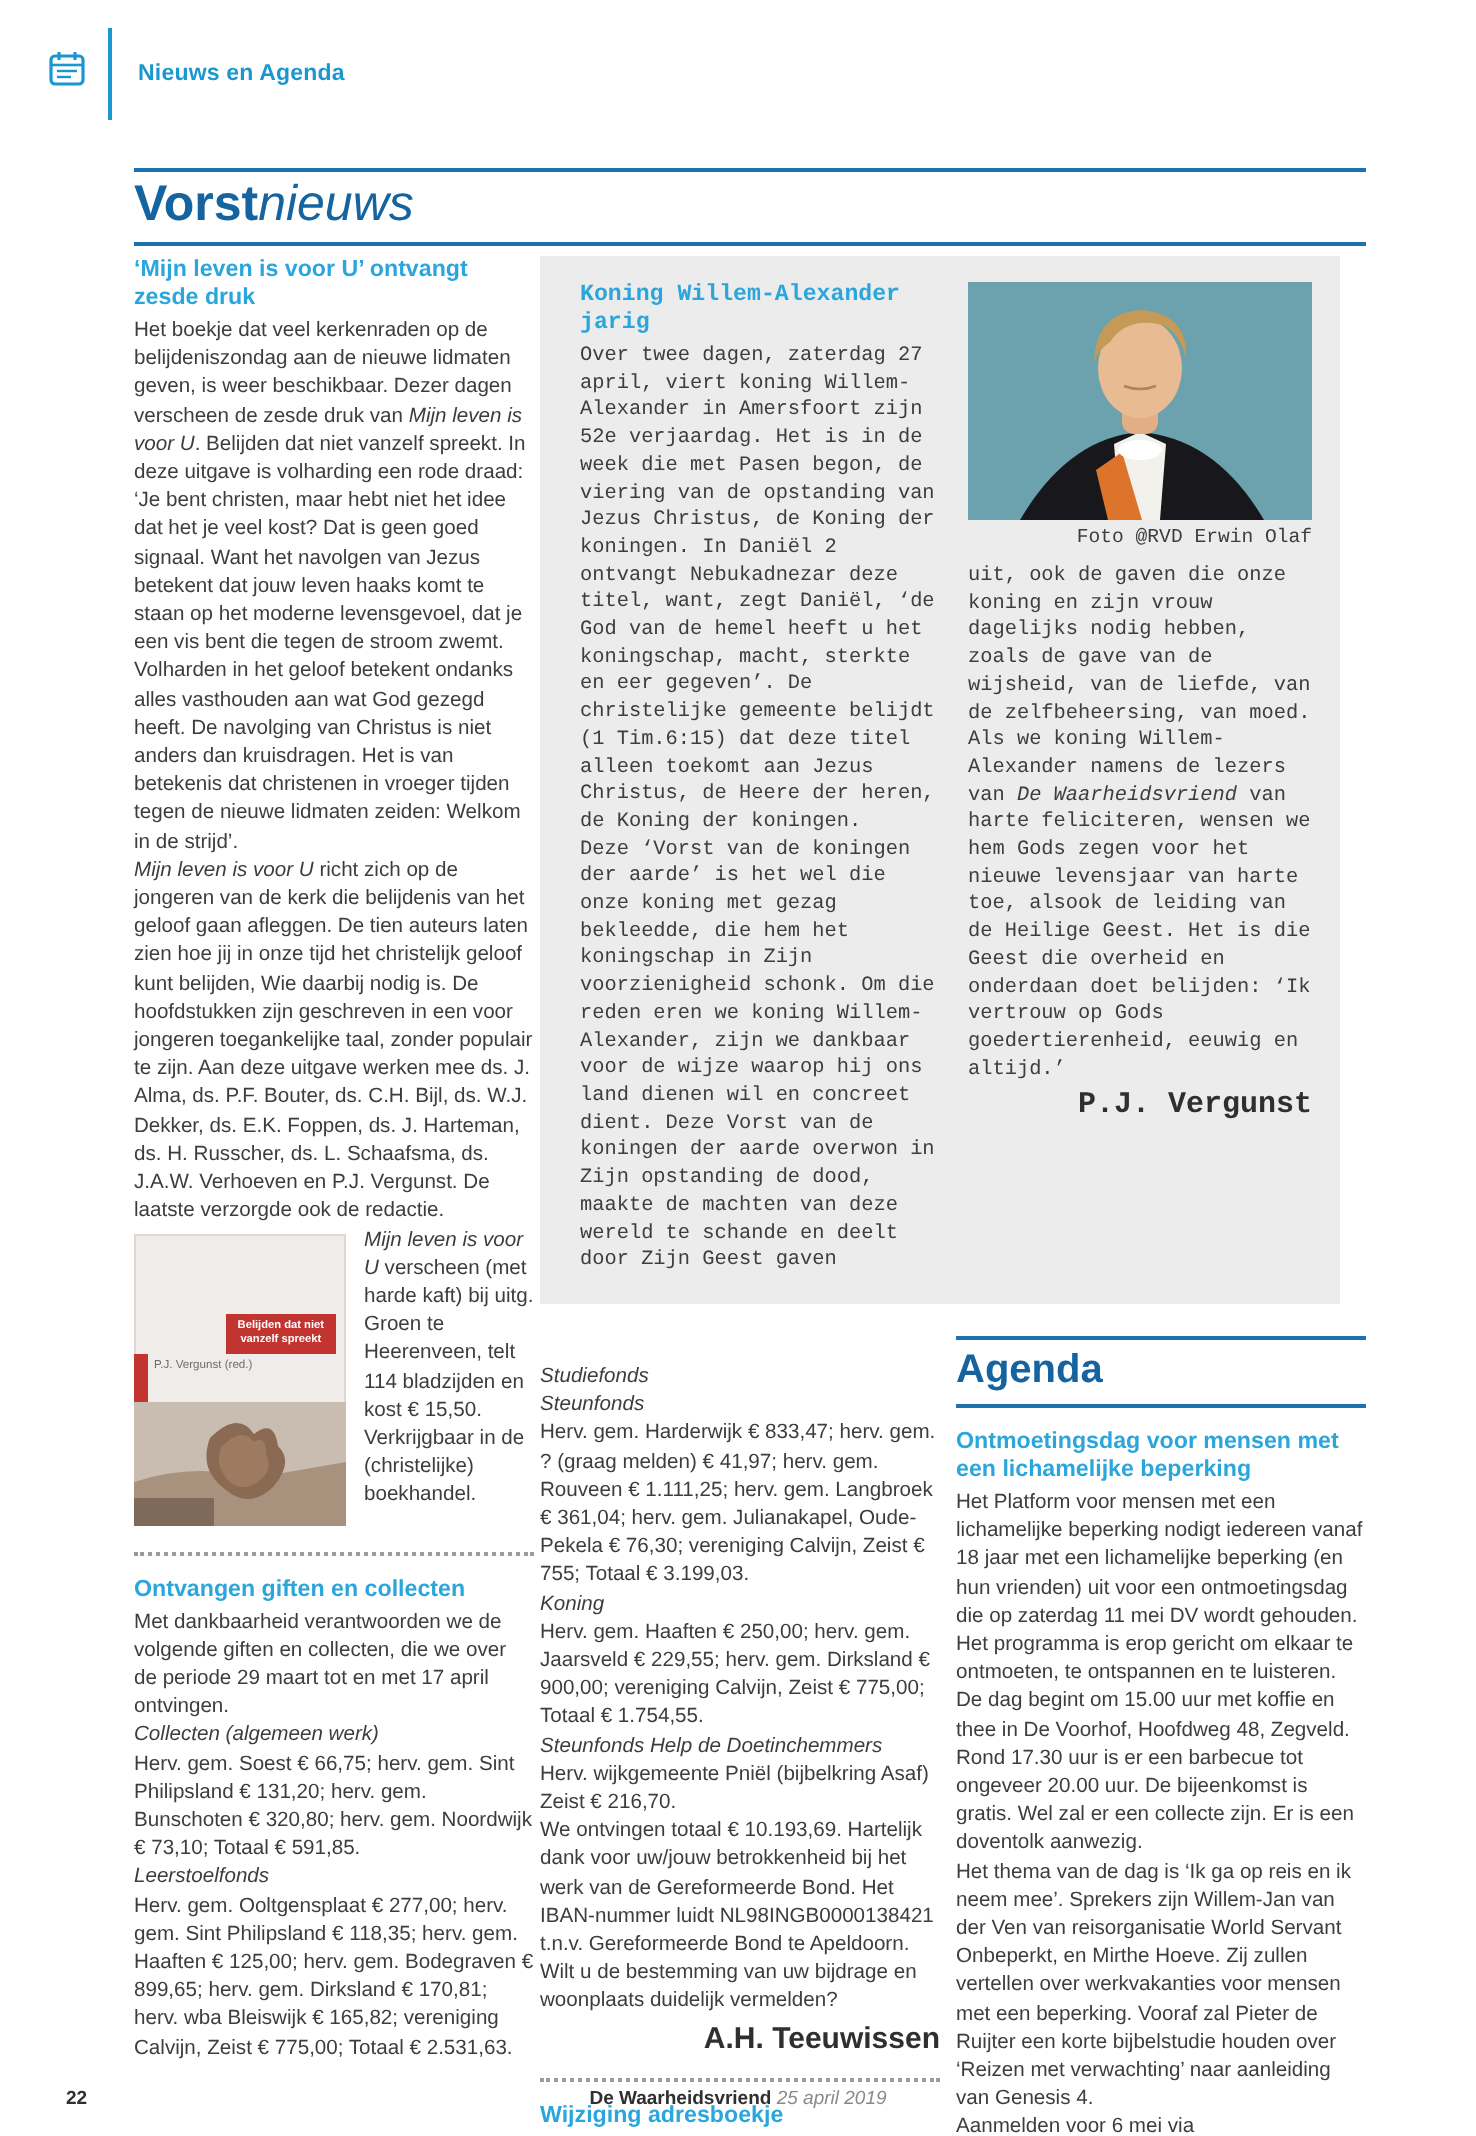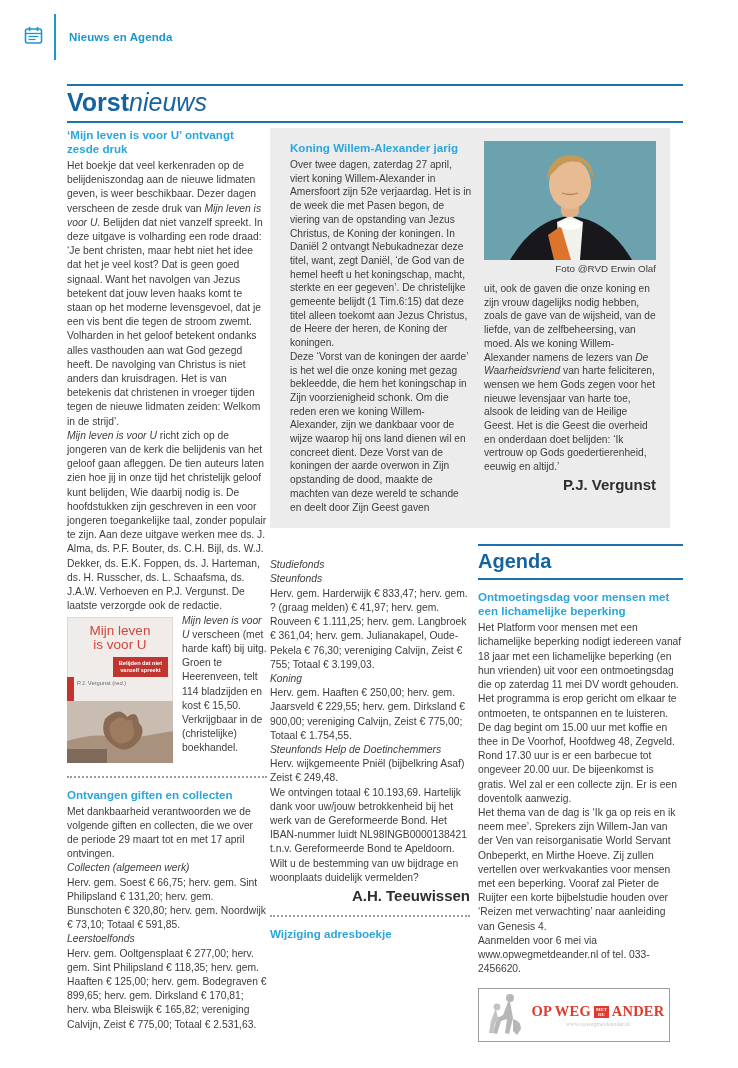--- a/index.html
+++ b/index.html
@@ -27,21 +27,21 @@
   .signature { text-align:right; font-weight:bold; font-size:15px; margin-top:2px; color:#2f2f2f; }
   .dotted { border-top:2px dotted #9a9a9a; margin:11px 0 10px 0; }
   
   .bookwrap { float:left; width:106px; height:146px; margin:3px 9px 2px 0; position:relative; background:#efece9; overflow:hidden; box-shadow:0 0 0 1px #ddd8d3 inset; }
   .booktitle { color:#d0453d; text-align:center; font-size:13.5px; line-height:14px; padding-top:7px; font-weight:500; }
   .bookribbon { position:absolute; right:5px; top:40px; background:#c23430; color:#fff; font-size:5.6px; line-height:7px; font-weight:bold; text-align:center; padding:3px 6px; }
   .bookauthor { position:absolute; left:10px; top:63px; color:#6d6d6d; font-size:5.8px; line-height:7px; }
   .bookspine { position:absolute; left:0; top:60px; width:7px; height:24px; background:#c23430; }
   .bookhands { position:absolute; left:0; bottom:0; width:106px; height:62px; }
   
-  .graybox { background:#ececec; width:400px; display:flex; padding:13px 14px 14px 20px; }
+  .graybox { background:#ececec; width:400px; display:flex; padding:13px 14px 14px 20px;font-family:Liberation Mono, monospace; }
   .graybox .colA { width:182px; margin-right:12px; }
   .graybox .colA p { font-size:10.2px; line-height:13.7px; }
   .graybox .colB { width:172px; }
   .graybox .colB p { font-size:10.2px; line-height:13.7px; }
   .kingphoto { width:172px; height:119px; display:block; }
   .photocaption { text-align:right; font-size:9.8px; color:#3d3d3d; margin:3px 0 8px 0; }
   
   .lower { display:flex; }
   .col2b { width:200px; margin-right:8px; margin-top:30px; }
   .col3b { width:205px; margin-top:16px; }
@@ -91,24 +91,20 @@
   </div>
 
   <div class="main">
 
     <div class="col1">
       <div class="cyanhead">‘Mijn leven is voor U’ ontvangt zesde druk</div>
       <p><span>Het boekje dat veel kerkenraden op de belijdeniszondag aan de nieuwe lidmaten geven, is weer beschikbaar. Dezer dagen verscheen de zesde druk van </span><em>Mijn leven is voor U</em><span>. Belijden dat niet vanzelf spreekt. In deze uitgave is volharding een rode draad: ‘Je bent christen, maar hebt niet het idee dat het je veel kost? Dat is geen goed signaal. Want het navolgen van Jezus betekent dat jouw leven haaks komt te staan op het moderne levensgevoel, dat je een vis bent die tegen de stroom zwemt. Volharden in het geloof betekent ondanks alles vasthouden aan wat God gezegd heeft. De navolging van Christus is niet anders dan kruisdragen. Het is van betekenis dat christenen in vroeger tijden tegen de nieuwe lidmaten zeiden: Welkom in de strijd’.</span></p>
       <p><em>Mijn leven is voor U</em><span> richt zich op de jongeren van de kerk die belijdenis van het geloof gaan afleggen. De tien auteurs laten zien hoe jij in onze tijd het christelijk geloof kunt belijden, Wie daarbij nodig is. De hoofdstukken zijn geschreven in een voor jongeren toegankelijke taal, zonder populair te zijn. Aan deze uitgave werken mee ds. J. Alma, ds. P.F. Bouter, ds. C.H. Bijl, ds. W.J. Dekker, ds. E.K. Foppen, ds. J. Harteman, ds. H. Russcher, ds. L. Schaafsma, ds. J.A.W. Verhoeven en P.J. Vergunst. De laatste verzorgde ook de redactie.</span></p>
       <div>
         <div class="bookwrap">
-          <div class="booktitle">
-            <div>Mijn leven</div>
-            <div>is voor U</div>
-          </div>
           <div class="bookribbon">
             <div>Belijden dat niet</div>
             <div>vanzelf spreekt</div>
           </div>
           <div class="bookspine"></div>
           <div class="bookauthor">P.J. Vergunst (red.)</div>
           <svg class="bookhands" viewBox="0 0 106 62">
             <rect width="106" height="62" fill="#c9bcb0"></rect>
             <path d="M0 40 Q30 30 60 38 L106 30 L106 62 L0 62 Z" fill="#a8927e"></path>
             <path d="M38 18 Q52 4 60 16 Q70 8 72 22 Q80 30 70 42 Q58 54 46 44 Q32 34 38 18 Z" fill="#8a6a52"></path>
@@ -169,21 +165,21 @@
           <div>
             <div class="fundname">Steunfonds</div>
             <div class="fundtext">Herv. gem. Harderwijk € 833,47; herv. gem. ? (graag melden) € 41,97; herv. gem. Rouveen € 1.111,25; herv. gem. Langbroek € 361,04; herv. gem. Julianakapel, Oude-Pekela € 76,30; vereniging Calvijn, Zeist € 755; Totaal € 3.199,03.</div>
           </div>
           <div>
             <div class="fundname">Koning</div>
             <div class="fundtext">Herv. gem. Haaften € 250,00; herv. gem. Jaarsveld € 229,55; herv. gem. Dirksland € 900,00; vereniging Calvijn, Zeist € 775,00; Totaal € 1.754,55.</div>
           </div>
           <div>
             <div class="fundname">Steunfonds Help de Doetinchemmers</div>
-            <div class="fundtext">Herv. wijkgemeente Pniël (bijbelkring Asaf) Zeist € 249,48.</div>
+            <div class="fundtext">Herv. wijkgemeente Pniël (bijbelkring Asaf) Zeist € 216,70.</div>
           </div>
           <p>We ontvingen totaal € 10.193,69. Hartelijk dank voor uw/jouw betrokkenheid bij het werk van de Gereformeerde Bond. Het IBAN-nummer luidt NL98INGB0000138421 t.n.v. Gereformeerde Bond te Apeldoorn. Wilt u de bestemming van uw bijdrage en woonplaats duidelijk vermelden?</p>
           <div class="signature">A.H. Teeuwissen</div>
           <div class="dotted"></div>
           <div class="cyanhead">Wijziging adresboekje</div>
         </div>
 
         <div class="col3b">
           <div class="agendaband">
             <div class="bline"></div>
@@ -214,14 +210,21 @@
               </div>
               <div class="adurl">www.opwegmetdeander.nl</div>
             </div>
           </div>
         </div>
 
       </div>
     </div>
   </div>
 
+  <div class="footer">
+    <span class="pagenum">22</span>
+    <span class="footcenter">
+      <span class="footmag">De Waarheidsvriend</span>
+      <span class="footdate">25 april 2019</span>
+    </span>
+  </div>
 
 </div>
 
 </body></html>

